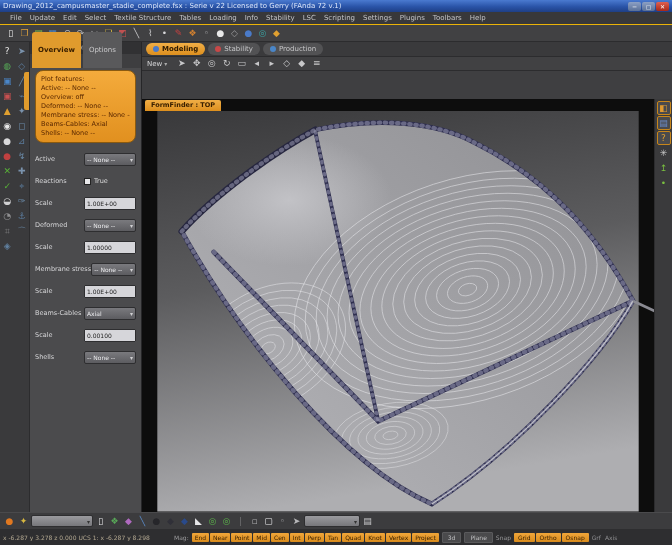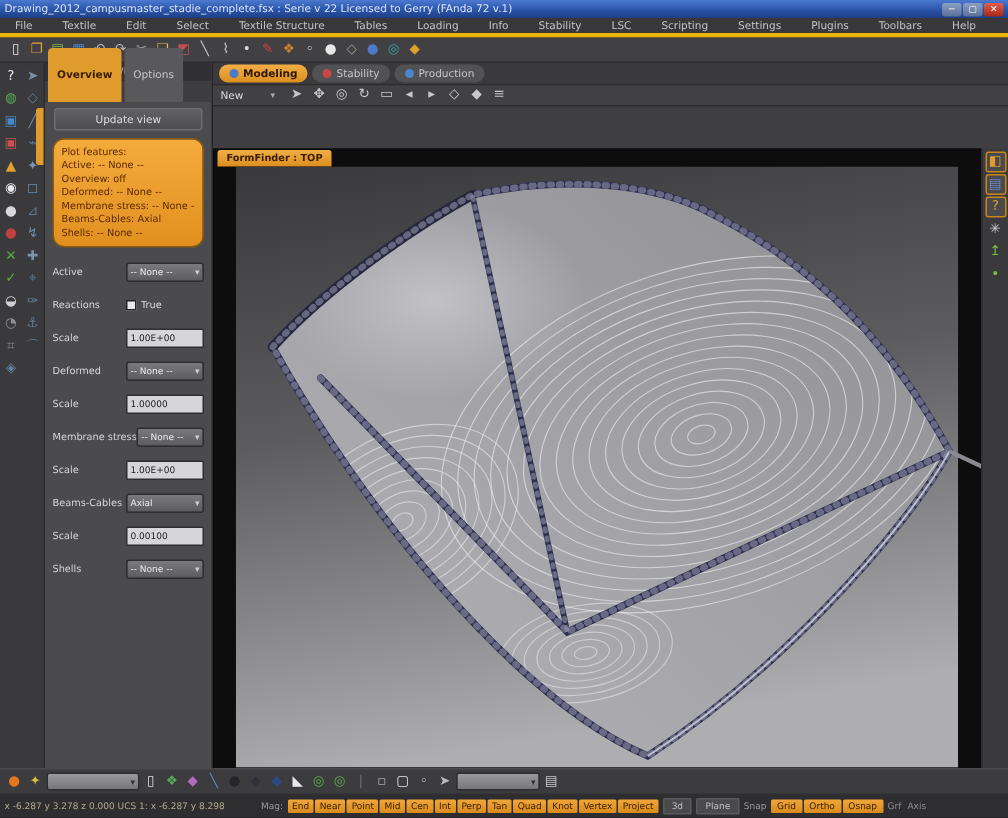--- a/index.html
+++ b/index.html
@@ -11,22 +11,22 @@
   
   .titlebar { height:12px; background:linear-gradient(180deg,#4a7ad0 0%,#2a54a8 55%,#1e3f86 100%);
     display:flex; align-items:center; padding:0 3px; flex:0 0 auto; }
   .title-text { font-size:7px; color:#dbe6fa; white-space:nowrap; overflow:hidden; flex:1; }
   .win-btns { display:flex; gap:1px; }
   .win-btn { width:13px; height:9px; font-size:6px; line-height:9px; text-align:center;
     color:#fff; background:linear-gradient(180deg,#8ca0c4,#5a7098); border-radius:2px; }
   .win-btn.close { background:linear-gradient(180deg,#e06050,#a82818); }
 
   
-  .menubar { height:13px; background:#38383a; border-bottom:3px solid #eab308;
-    display:flex; align-items:center; padding:0 6px; gap:12px; flex:0 0 auto; }
+  .menubar { height:13px; background:#38383a; border-bottom:1px solid #eab308;
+    display:flex; align-items:center; padding:0 6px; gap:0; flex:0 0 auto; }
   .menubar span { font-size:7px; color:#c4c4c6; padding:0 4px; cursor:default; }
 
   
   .toolbar-top { height:17px; background:#414143; border-bottom:1px solid #2c2c2e;
     display:flex; align-items:center; padding:0 4px; gap:1px; flex:0 0 auto; }
   .icon { display:inline-flex; width:13px; height:13px; align-items:center;
     justify-content:center; font-size:9px; line-height:13px; }
 
   
   .main { flex:1 1 auto; display:flex; min-height:0; }
@@ -72,21 +72,21 @@
   
   .viewport-col { flex:1 1 auto; display:flex; flex-direction:column; min-width:0; }
   .ws-tabs { height:16px; background:#3a3a3c; display:flex; align-items:center;
     gap:3px; padding:0 4px; border-bottom:1px solid #2c2c2e; }
   .wstab { height:12px; border-radius:6px; display:flex; align-items:center; gap:3px;
     padding:0 7px; font-size:7px; background:#525254; color:#c6c6c8; }
   .wstab.active { background:linear-gradient(180deg,#f0ae46,#dd8f1e); color:#2a1800; font-weight:bold; }
   .dot { width:6px; height:6px; border-radius:50%; display:inline-block; }
   .vp-toolbar { height:15px; background:#414143; border-bottom:1px solid #2c2c2e;
     display:flex; align-items:center; gap:2px; padding:0 5px; }
-  .vp-toolbar .newlbl { font-size:7px; color:#d8d8da; margin-right:16px; }
+  .vp-toolbar .newlbl { font-size:7px; color:#d8d8da; margin-right:0; }
   .vp-body { flex:1 1 auto; display:flex; min-height:0;margin-top:28px; }
   .vp-canvas { width:512px; display:flex; flex-direction:column; background:#0d0d0d; }
   .vp-tabstrip { height:13px; background:#0d0d0d; display:flex; align-items:center; padding-left:3px; }
   .vptab { height:11px; background:linear-gradient(180deg,#f0ae46,#dd8f1e); color:#3a2000;
     font-size:6.5px; font-weight:bold; display:flex; align-items:center; padding:0 6px;
     border-radius:2px 2px 0 0; }
   .vp-right-icons { width:18px; background:#3a3a3c; border-left:1px solid #2c2c2e;
     display:flex; flex-direction:column; align-items:center; padding-top:2px; gap:1px; }
   .vp-right-icons .icon { width:14px; height:14px; border-radius:2px; }
   .vp-right-icons .icon:nth-child(1), .vp-right-icons .icon:nth-child(2),
@@ -125,21 +125,21 @@
     <span class="title-text">Drawing_2012_campusmaster_stadie_complete.fsx : Serie v 22  Licensed to Gerry (FAnda 72 v.1)</span>
     <div class="win-btns">
       <span class="win-btn">─</span>
       <span class="win-btn">▢</span>
       <span class="win-btn close">✕</span>
     </div>
   </div>
 
   <div class="menubar">
       <span>File</span>
-      <span>Textile</span>
+      <span>Update</span>
       <span>Edit</span>
       <span>Select</span>
       <span>Textile Structure</span>
       <span>Tables</span>
       <span>Loading</span>
       <span>Info</span>
       <span>Stability</span>
       <span>LSC</span>
       <span>Scripting</span>
       <span>Settings</span>
@@ -207,21 +207,20 @@
         </div>
       <div class="side-orange-tab"></div>
     </div>
 
     <div class="side-panel">
       <div class="panel-header">View</div>
       <div class="panel-tabs">
         <span class="ptab active">Overview</span>
         <span class="ptab">Options</span>
       </div>
-      <div class="update-btn">Update view</div>
       <div class="summary-box">
           <span>Plot features:</span>
           <span>Active:  -- None --</span>
           <span>Overview: off</span>
           <span>Deformed:  -- None --</span>
           <span>Membrane stress:  -- None --</span>
           <span>Beams-Cables: Axial</span>
           <span>Shells:  -- None --</span>
         </div>
 

